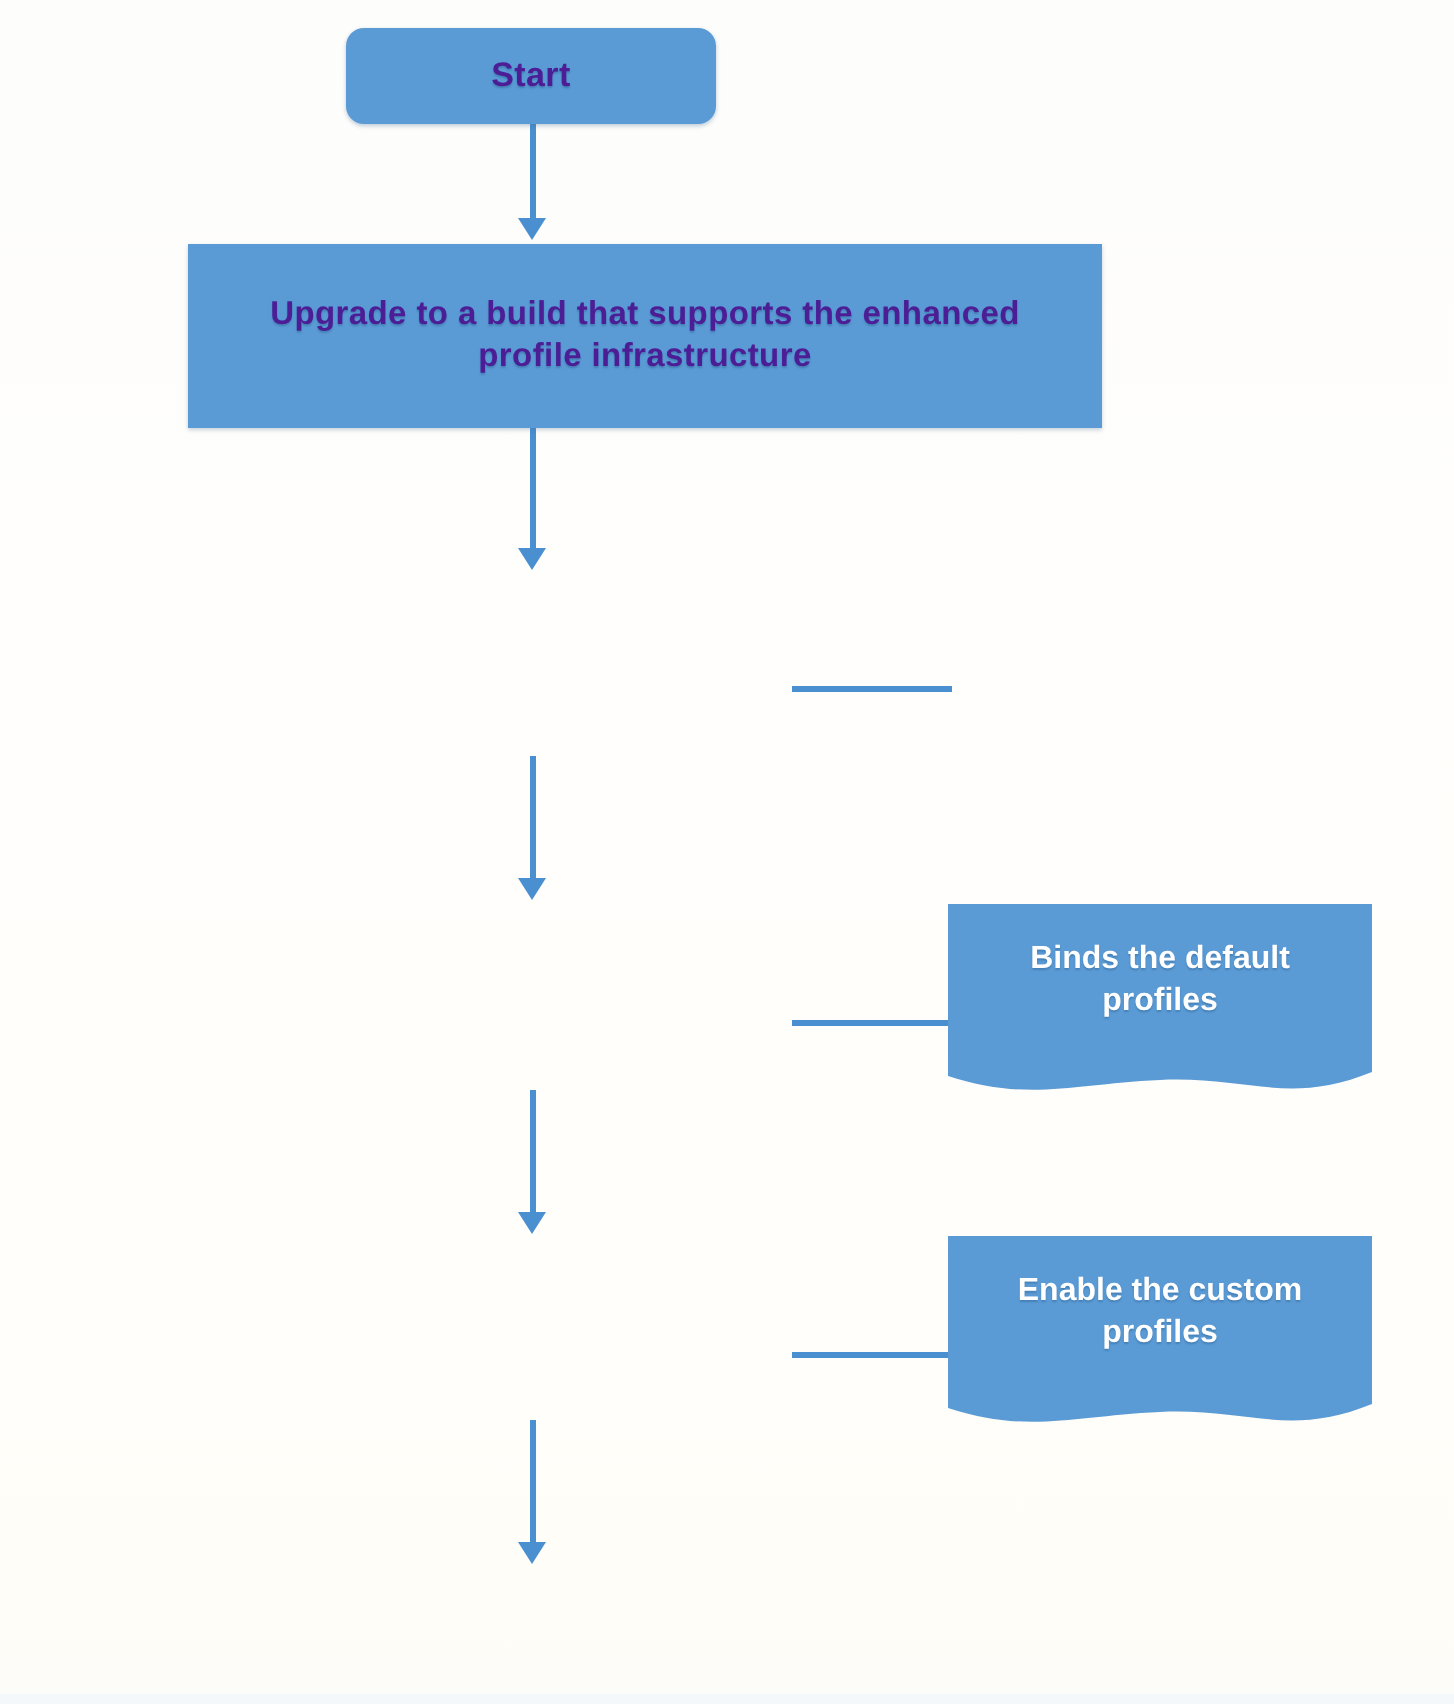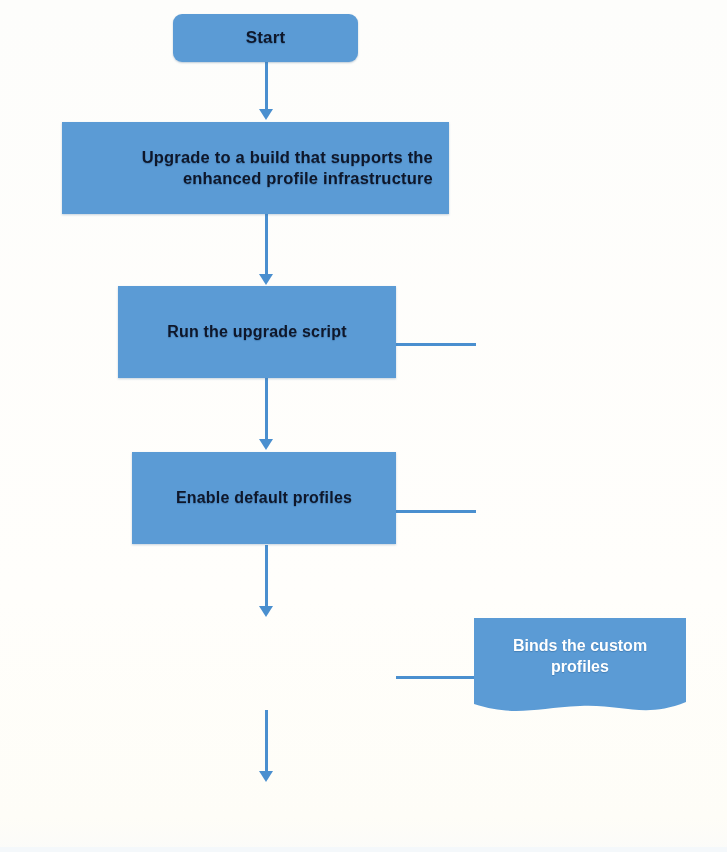--- a/index.html
+++ b/index.html
@@ -24,22 +24,22 @@
     background: #f4f8fb;
   }
 
   
   .node {
     position: absolute;
     box-sizing: border-box;
     display: flex;
     align-items: center;
     justify-content: center;
-    text-align: right;
-    color: #0f172a;
+    text-align: center;
+    color: #4c1d95;
     font-weight: bold;
     letter-spacing: .2px;
     text-shadow: 0 1px 1px rgba(30,80,130,.35);
     background: #5b9bd5;
     line-height: 1.28;
   }
   .terminator {
     border-radius: 9px;
     font-size: 17px;
     box-shadow: 0 1px 2px rgba(70,110,150,.35);
@@ -124,37 +124,37 @@
 
   <div class="conn-h" style="left:396px; top:676px; width:80px;"></div>
 
   <div class="conn-v" style="left:265px; top:710px; height:62px;"></div>
   <div class="arrowhead" style="left:259px; top:771px;"></div>
 
   <div class="node terminator" style="left:173px; top:14px; width:185px; height:48px;">
     <span>Start</span>
   </div>
 
-  <div class="node process process-lg" style="left:62px; top:122px; width:387px; height:92px;">
+  <div class="node process process-lg" style="left:94px; top:122px; width:457px; height:92px;">
     <span>Upgrade to a build that supports the enhanced profile infrastructure</span>
   </div>
 
-  <div class="node process" style="left:118px; top:286px; width:278px; height:92px;">
-    <span>Run the upgrade script</span>
-  </div>
 
 
-  <div class="node process" style="left:132px; top:452px; width:264px; height:92px;">
-    <span>Enable default profiles</span>
+
+  <div class="doc" style="left:474px; top:452px; width:212px; height:100px;">
+    <svg viewBox="0 0 212 100" preserveAspectRatio="none">
+      <path d="M0,0 L212,0 L212,84 C170,101 150,86 106,88 C62,90 40,99 0,86 Z" fill="#5b9bd5"></path>
+    </svg>
+    <div class="doc-label">Binds the default profiles</div>
   </div>
-
 
 
   <div class="doc" style="left:474px; top:618px; width:212px; height:100px;">
     <svg viewBox="0 0 212 100" preserveAspectRatio="none">
       <path d="M0,0 L212,0 L212,84 C170,101 150,86 106,88 C62,90 40,99 0,86 Z" fill="#5b9bd5"></path>
     </svg>
-    <div class="doc-label">Binds the custom profiles</div>
+    <div class="doc-label">Enable the custom profiles</div>
   </div>
 
 
   <div id="bottom-strip"></div>
 </div>
 
 </body></html>

